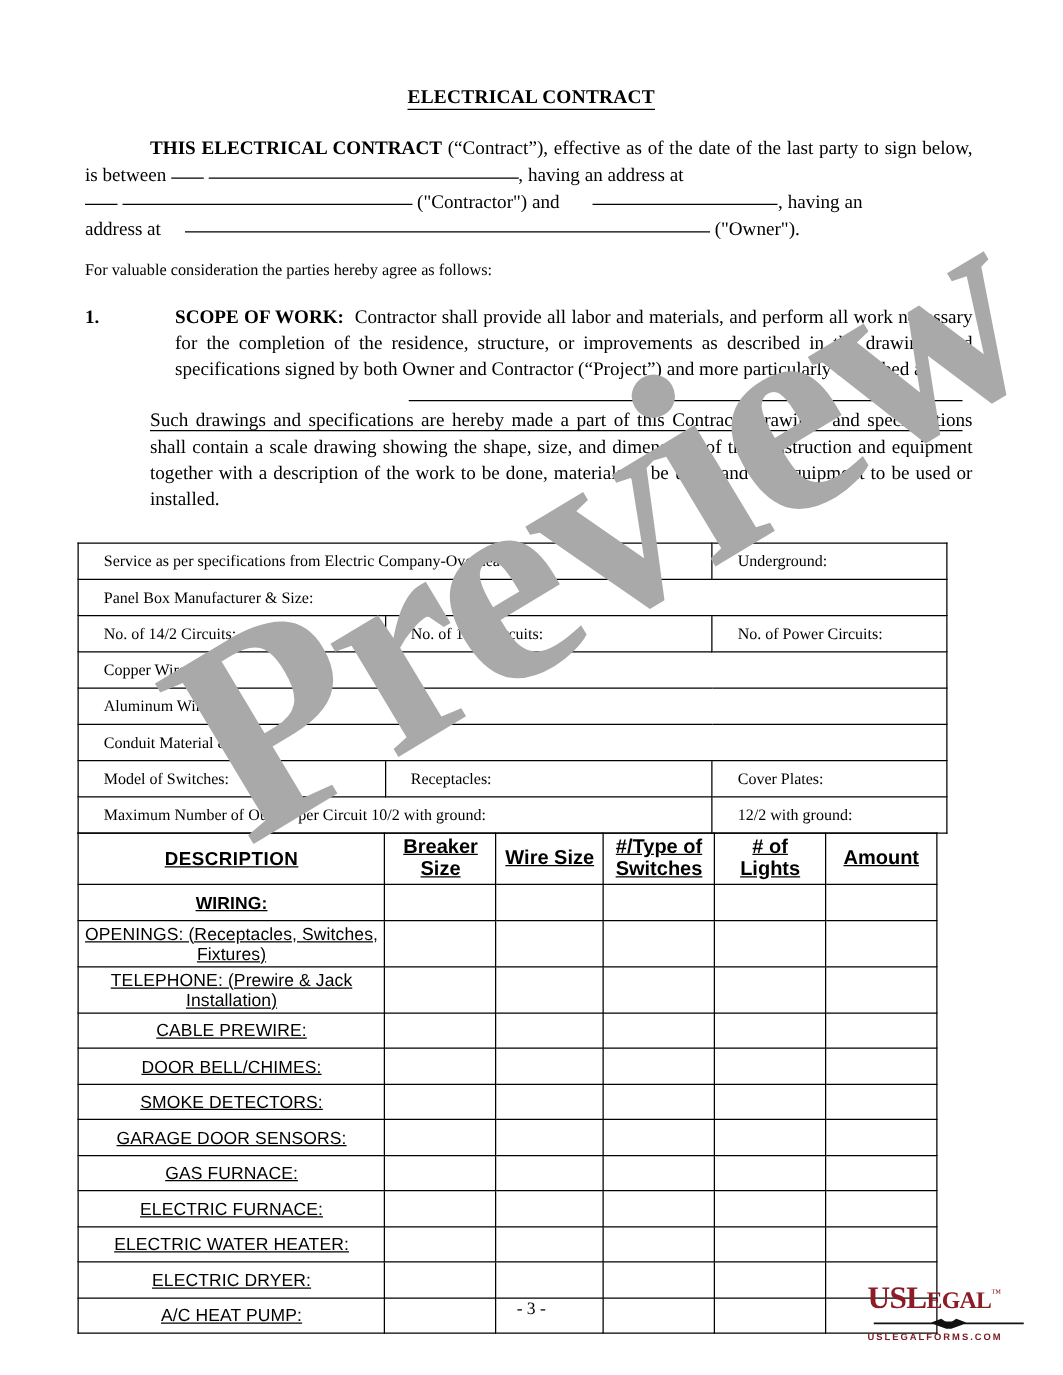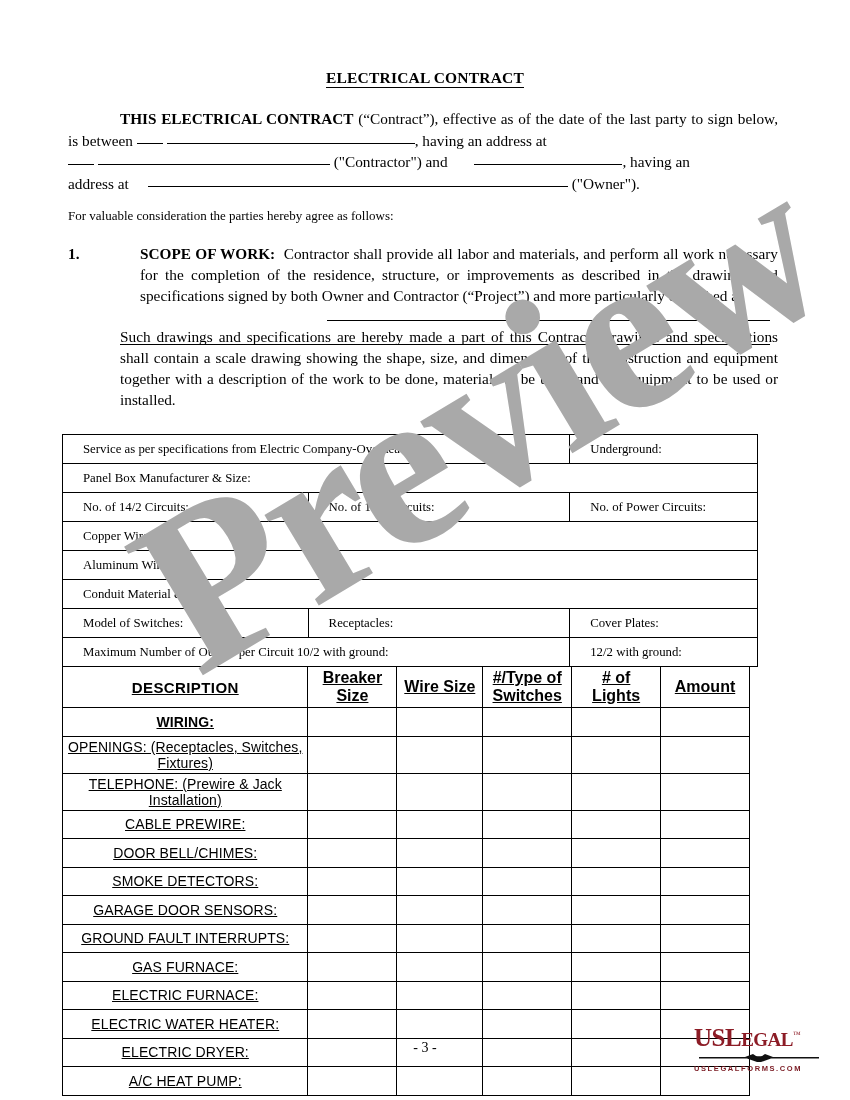--- a/index.html
+++ b/index.html
@@ -382,28 +382,20 @@
         </tr>
         <tr>
           <td class="rowlabel">GARAGE DOOR SENSORS:</td>
           <td></td>
           <td></td>
           <td></td>
           <td></td>
           <td></td>
         </tr>
         <tr>
-          <td class="rowlabel">GROUND FAULT INTERRUPTS:</td>
-          <td></td>
-          <td></td>
-          <td></td>
-          <td></td>
-          <td></td>
-        </tr>
-        <tr>
           <td class="rowlabel">GAS FURNACE:</td>
           <td></td>
           <td></td>
           <td></td>
           <td></td>
           <td></td>
         </tr>
         <tr>
           <td class="rowlabel">ELECTRIC FURNACE:</td>
           <td></td>

